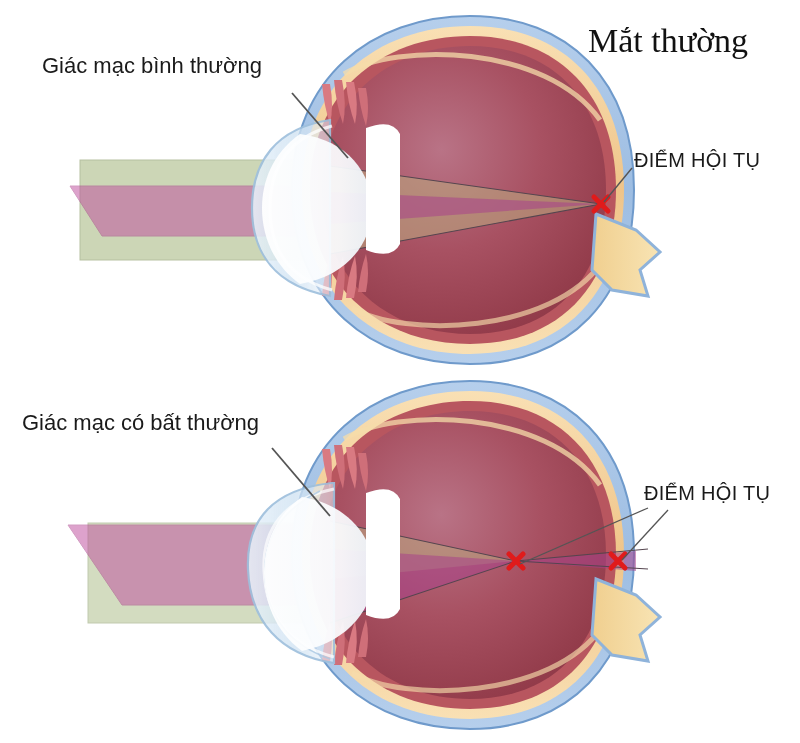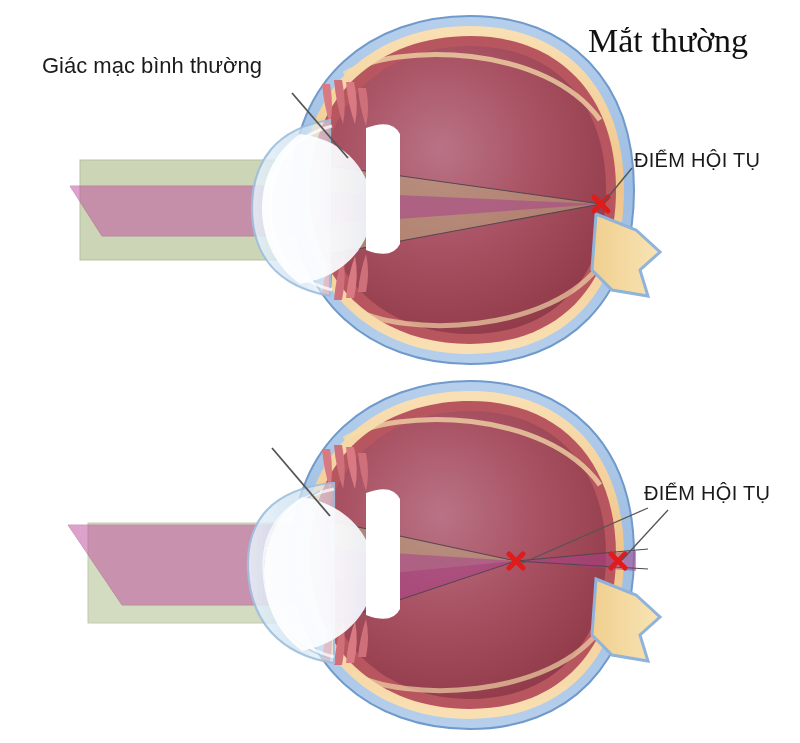--- a/index.html
+++ b/index.html
@@ -237,16 +237,17 @@
       <line x1="668" y1="502" x2="622" y2="552" stroke="#555555" stroke-width="1.3"></line>
     </g>
   </svg>
 
   <div class="txt-label" id="cornea-label-top">Giác mạc bình thường</div>
 
   <div class="txt-title" id="title-top">Mắt thường</div>
 
   <div class="txt-label" id="focus-label-top">ĐIỂM HỘI TỤ</div>
 
+  <div class="txt-label" id="cornea-label-bot">Giác mạc có bất thường</div>
 
 
   <div class="txt-label" id="focus-label-bot">ĐIỂM HỘI TỤ</div>
 </div>
 
 </body></html>

